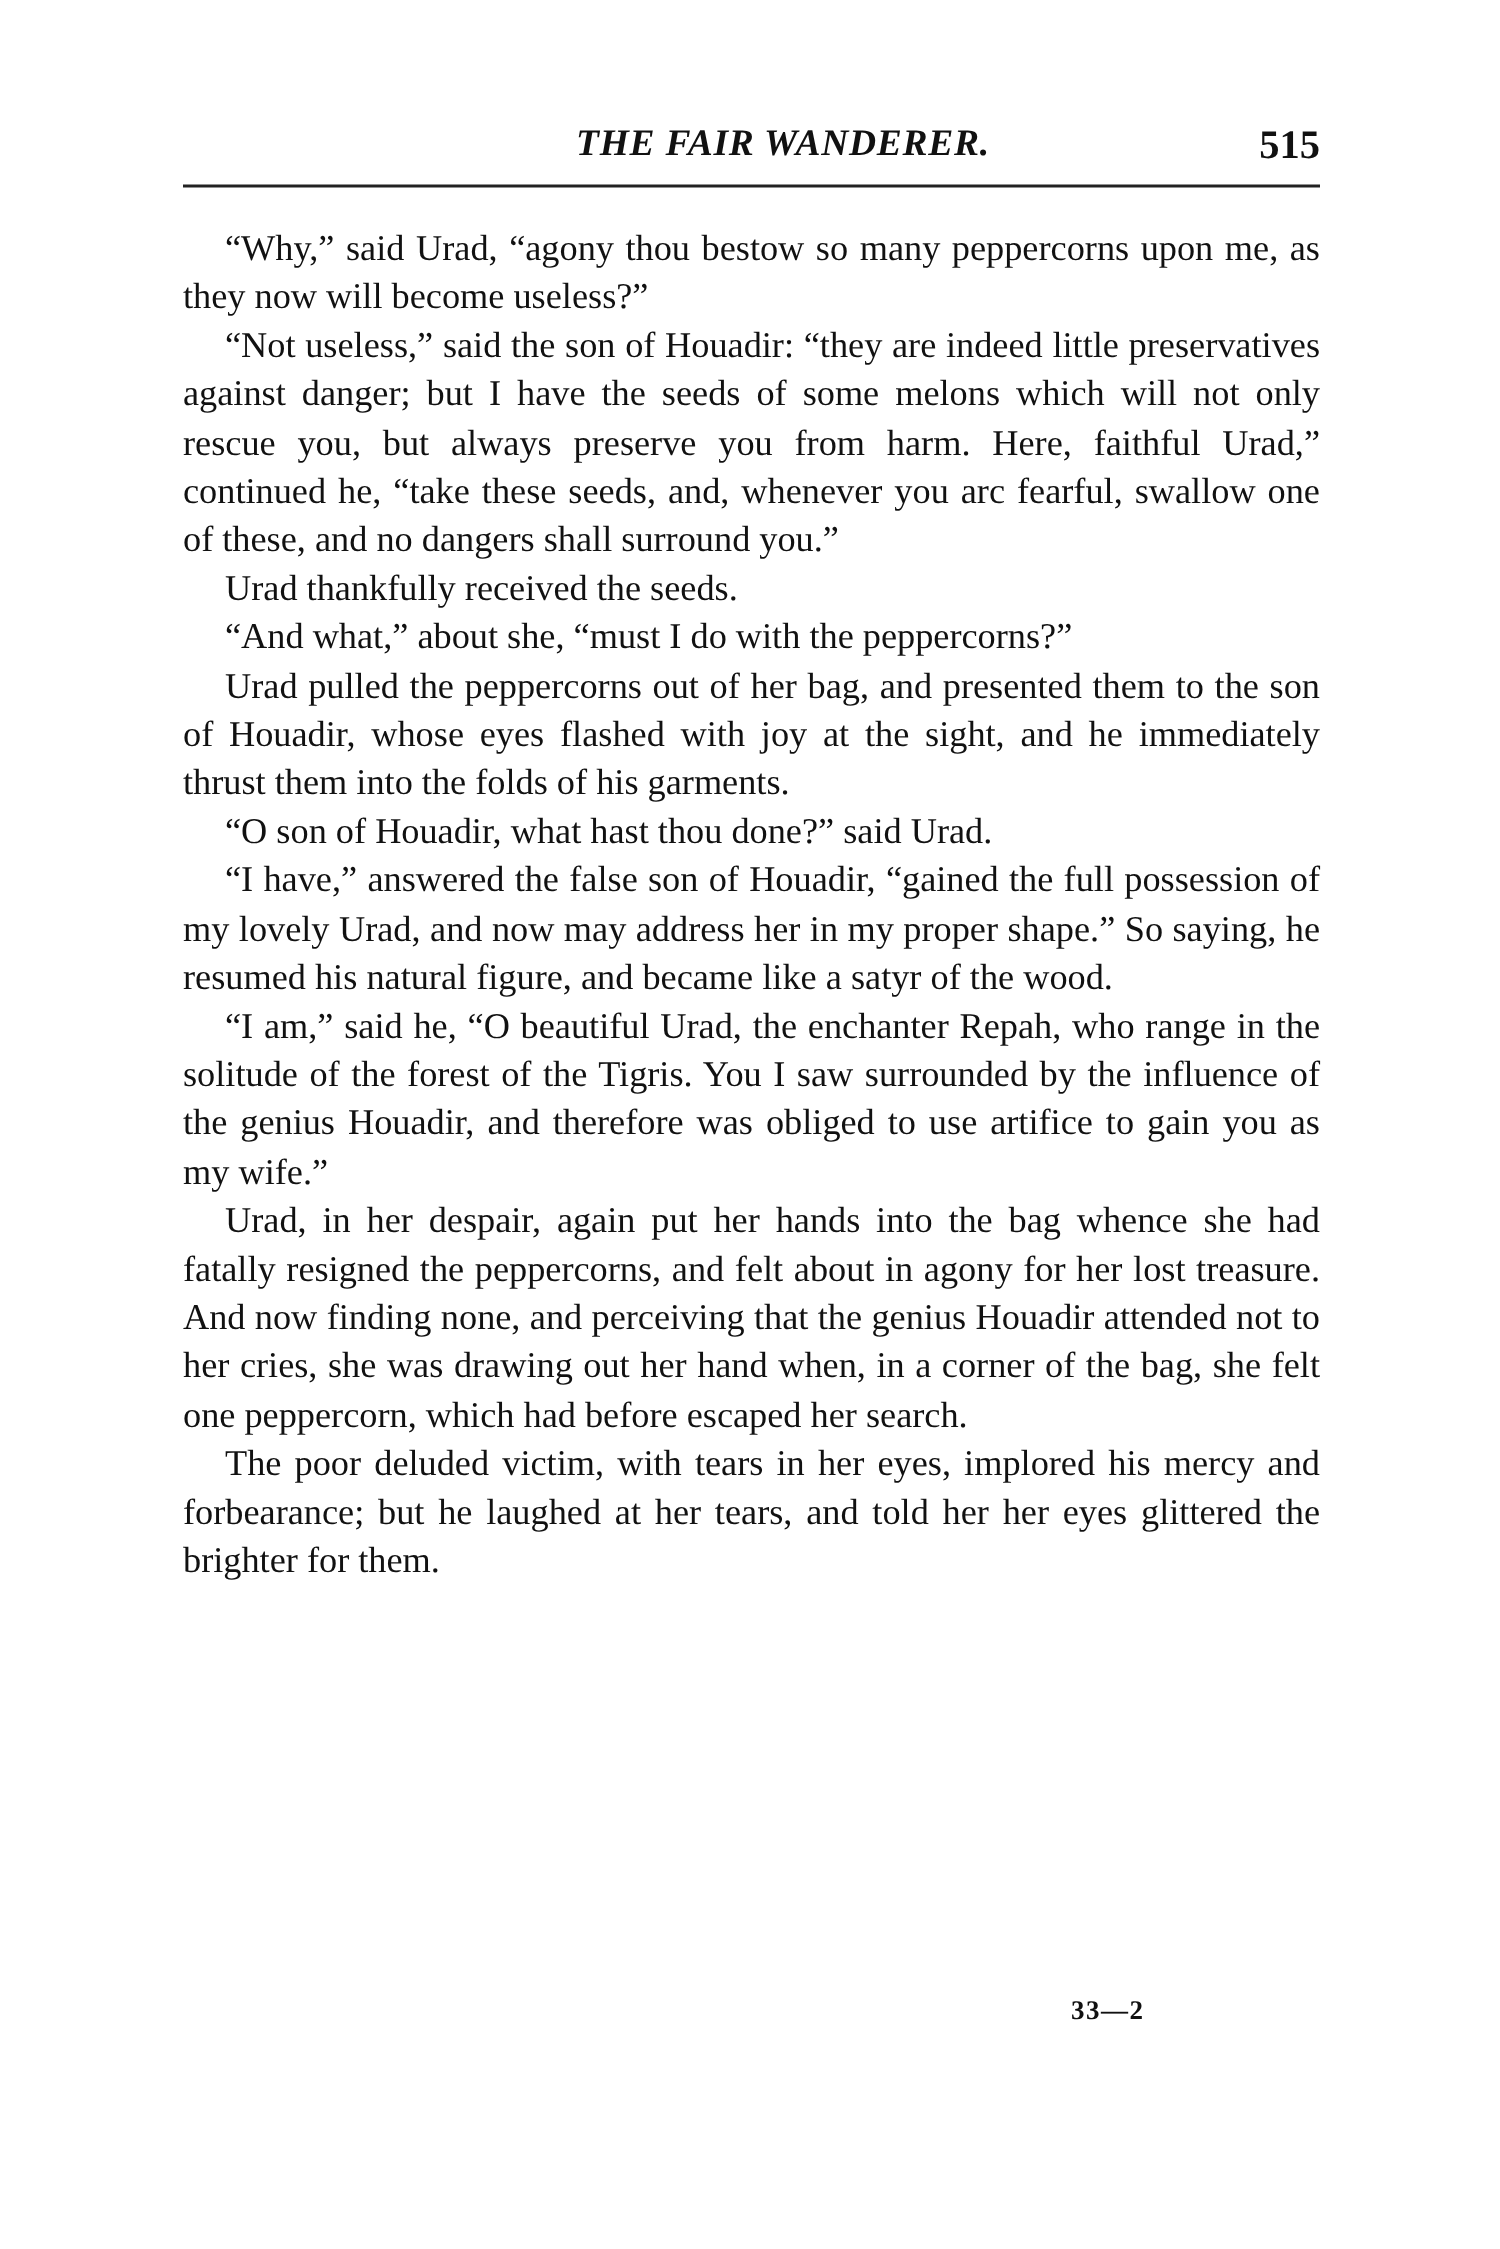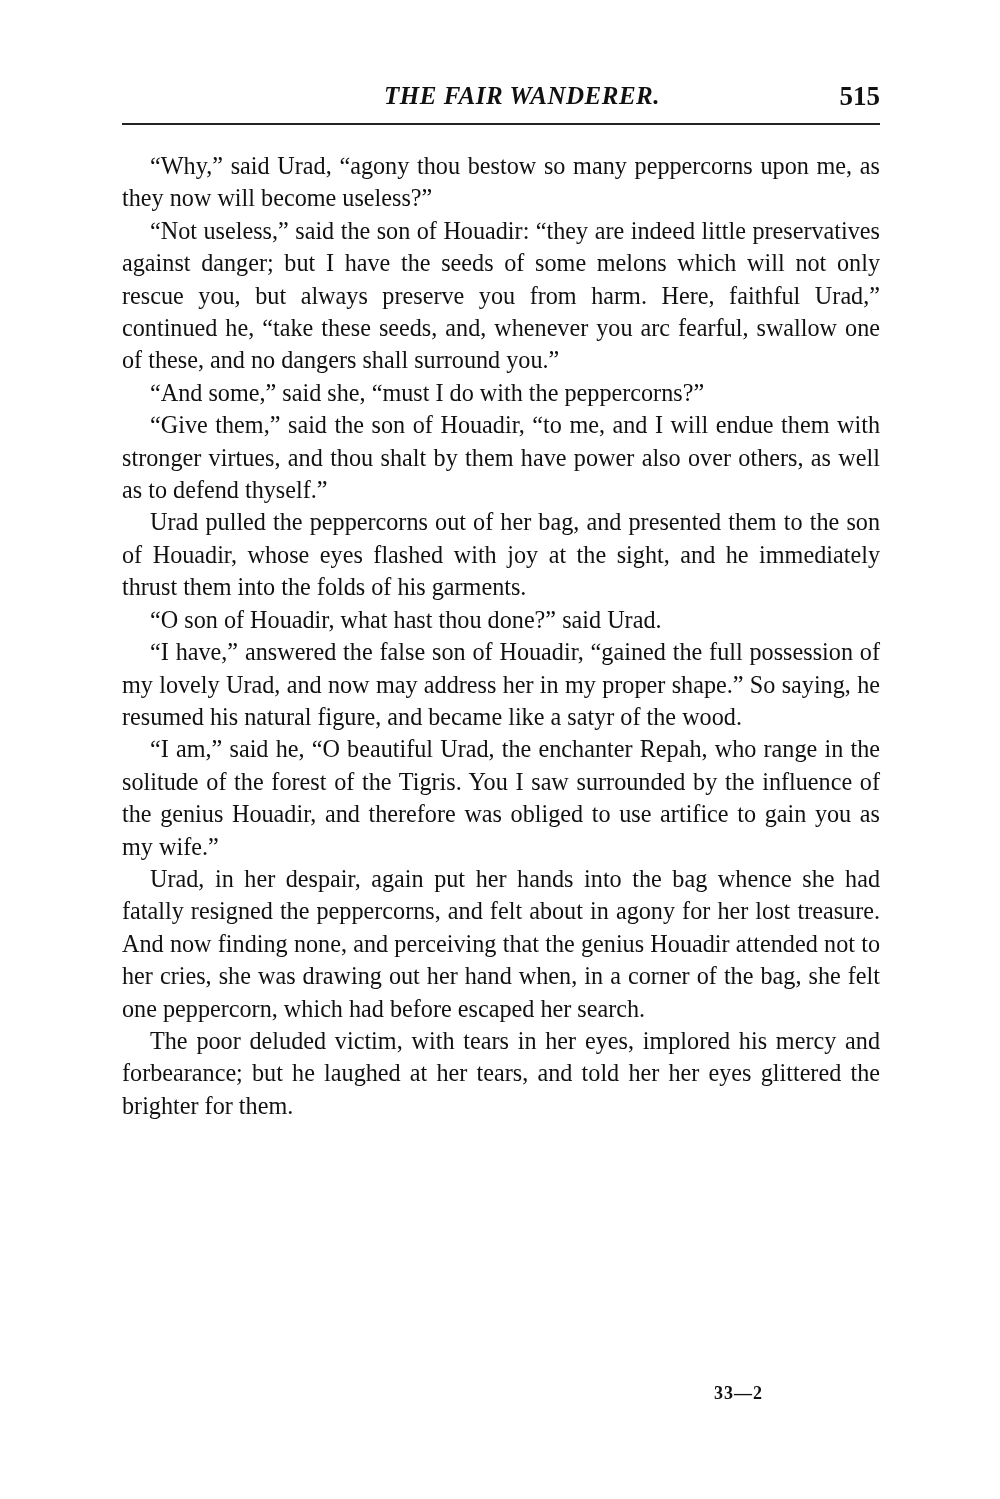--- a/index.html
+++ b/index.html
@@ -58,41 +58,41 @@
       line-height: 32.4px;
       text-align: justify;
     }
     .text-body p {
       margin: 0;
       text-indent: 28px;
     }
     .signature {
       position: absolute;
       left: 714px;
-      top: 1383px;
+      top: 1330px;
       font-size: 18px;
       font-weight: bold;
       letter-spacing: 1px;
     }
   </style>
 </head>
 <body>
 
 <div class="page">
   <div class="running-head">
     <div class="running-title">THE FAIR WANDERER.</div>
     <div class="page-number">515</div>
     <div class="head-rule"></div>
   </div>
 
   <div class="text-body">
     <p>“Why,” said Urad, “agony thou bestow so many peppercorns upon me, as they now will become useless?”</p>
     <p>“Not useless,” said the son of Houadir: “they are indeed little preservatives against danger; but I have the seeds of some melons which will not only rescue you, but always preserve you from harm. Here, faithful Urad,” continued he, “take these seeds, and, whenever you arc fearful, swallow one of these, and no dangers shall surround you.”</p>
-    <p>“And some,” said she, “must I do with the peppercorns?”</p>
-    <p>“Give them,” said the son of Houadir, “to me, and I will endue them with stronger virtues, and thou shalt by them have power also over others, as well as to defend thyself.”</p>
+    <p>Urad thankfully received the seeds.</p>
+    <p>“And what,” about she, “must I do with the peppercorns?”</p>
     <p>Urad pulled the peppercorns out of her bag, and presented them to the son of Houadir, whose eyes flashed with joy at the sight, and he immediately thrust them into the folds of his garments.</p>
     <p>“O son of Houadir, what hast thou done?” said Urad.</p>
     <p>“I have,” answered the false son of Houadir, “gained the full possession of my lovely Urad, and now may address her in my proper shape.” So saying, he resumed his natural figure, and became like a satyr of the wood.</p>
     <p>“I am,” said he, “O beautiful Urad, the enchanter Repah, who range in the solitude of the forest of the Tigris. You I saw surrounded by the influence of the genius Houadir, and therefore was obliged to use artifice to gain you as my wife.”</p>
     <p>Urad, in her despair, again put her hands into the bag whence she had fatally resigned the peppercorns, and felt about in agony for her lost treasure. And now finding none, and perceiving that the genius Houadir attended not to her cries, she was drawing out her hand when, in a corner of the bag, she felt one peppercorn, which had before escaped her search.</p>
     <p>The poor deluded victim, with tears in her eyes, implored his mercy and forbearance; but he laughed at her tears, and told her her eyes glittered the brighter for them.</p>
   </div>
 </div>
 
 <div class="signature">33—2</div>

